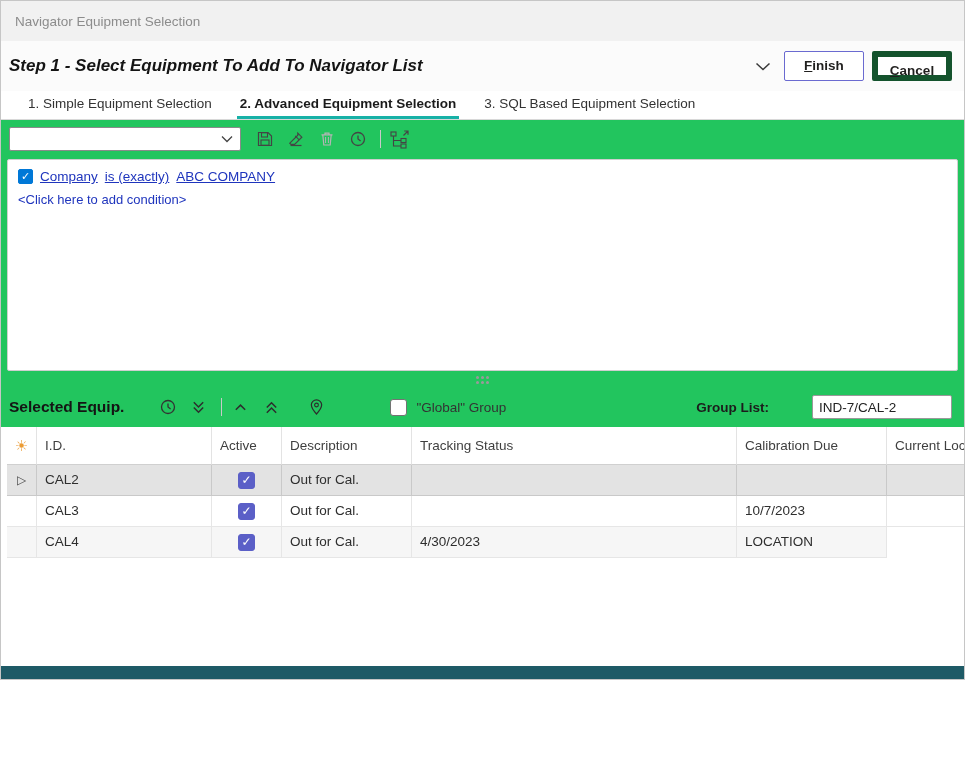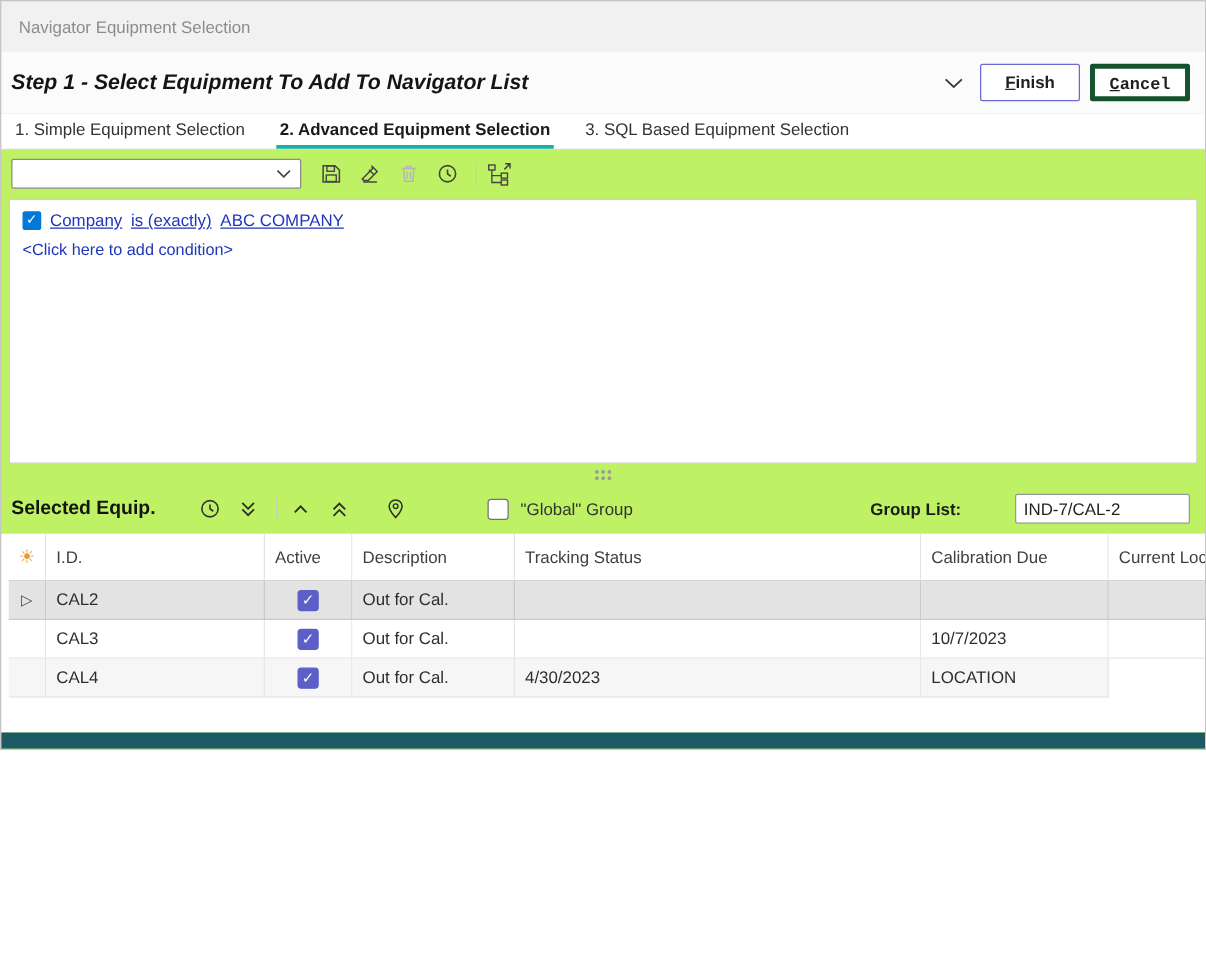--- a/index.html
+++ b/index.html
@@ -1,38 +1,38 @@
 <!DOCTYPE html>
 <html><head>
 <meta charset="utf-8">
 <style>
   * { margin:0; padding:0; box-sizing:border-box; }
   html,body { background:#ffffff; font-family:"Liberation Sans", sans-serif; }
   .window {
-    position:relative; width:965px; height:600px;
-    border:1px solid #c6c6c6; background:#bef264; overflow:hidden;
+    position:relative; width:965px; height:680px;
+    border:1px solid #c6c6c6; background:#22c55e; overflow:hidden;
   }
   
   .titlebar { position:absolute; top:0; left:0; right:0; height:40px; background:#f1f1f1;
     display:flex; align-items:center; padding-left:14px; }
   .titlebar .wtitle { font-size:13.5px; color:#8c8c8c; }
   
   .header { position:absolute; top:40px; left:0; right:0; height:50px; background:#fbfbfb;
     display:flex; align-items:center; padding:0 12px 0 8px; }
   .header .htitle { font-size:17px; font-weight:700; color:#141414;font-style:italic; }
   .header .spacer { flex:1; }
   .chev-btn { width:26px; height:26px; display:flex; align-items:center; justify-content:center; margin-right:8px; cursor:pointer; }
   .btn { display:inline-block; height:30px; line-height:28px; width:80px; text-align:center;
     background:#ffffff; border-radius:2px; font-size:13.5px; font-weight:600; color:#201f1e; cursor:pointer; }
   .btn::first-letter { text-decoration:underline; }
   .btn.primary { border:1px solid #6a6ad0; margin-right:8px; }
-  .btn.secondary { border:4px solid #14532d;font-family:Liberation Mono, monospace; }
+  .btn.secondary { border:6px solid #14532d; }
   
   .tabs { position:absolute; top:90px; left:0; right:0; height:29px; background:#ffffff;
-    border-bottom:1px solid #d8d8d8; display:flex; align-items:stretch; gap:22px; padding-left:8px; }
+    border-bottom:1px solid #d8d8d8; display:flex; align-items:stretch; gap:22px; padding-left:24px; }
   .tab { display:flex; align-items:center; padding:0 3px; font-size:13.5px; color:#333;
     border-bottom:3px solid transparent; cursor:pointer; }
   .tab.active { border-bottom-color:#17b1a7; color:#1b1b1b; font-weight:600; }
   
   .toolbar { position:absolute; top:120px; left:0; right:0; height:36px; display:flex; align-items:center; padding-left:8px; }
   .combo { width:232px; height:24px; background:#fff; border:1px solid #8a8a8a; border-radius:2px;
     display:flex; align-items:center; justify-content:space-between; padding:0 7px; margin-right:10px; cursor:pointer; }
   .combo .val { font-size:13px; color:#333; }
   .tbtn { width:27px; height:27px; display:flex; align-items:center; justify-content:center; margin-right:4px; cursor:pointer; border-radius:2px; }
   .vsep { width:1px; height:18px; background:#c9c9c9; margin:0 5px; }

